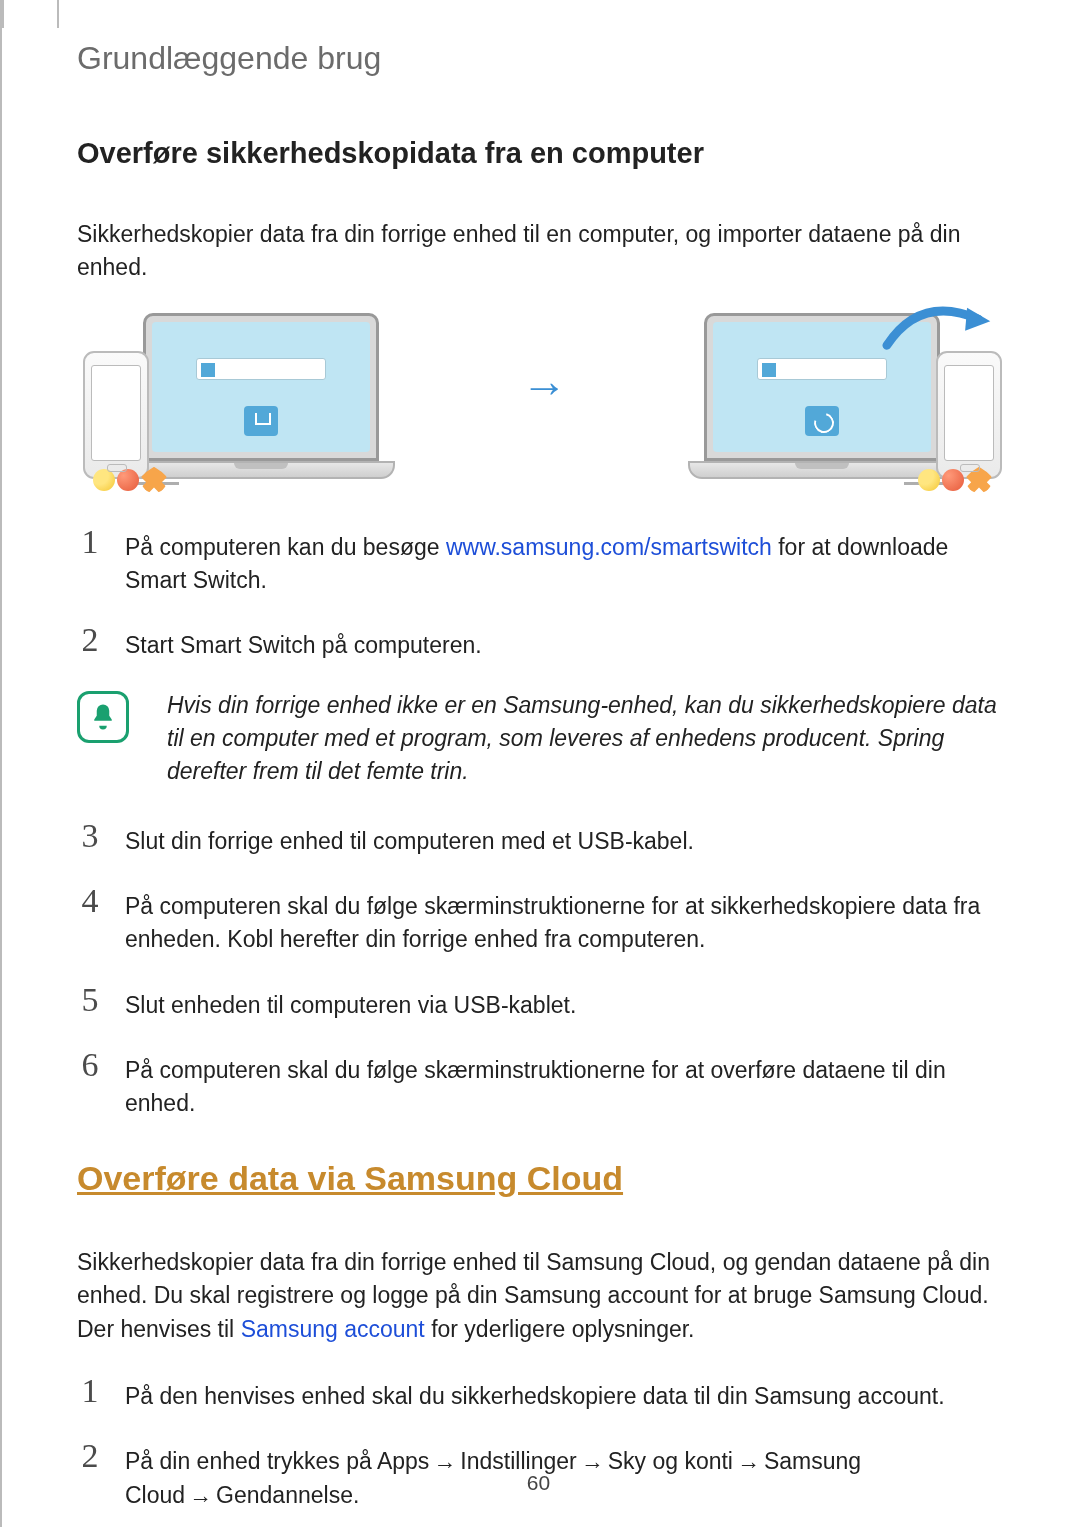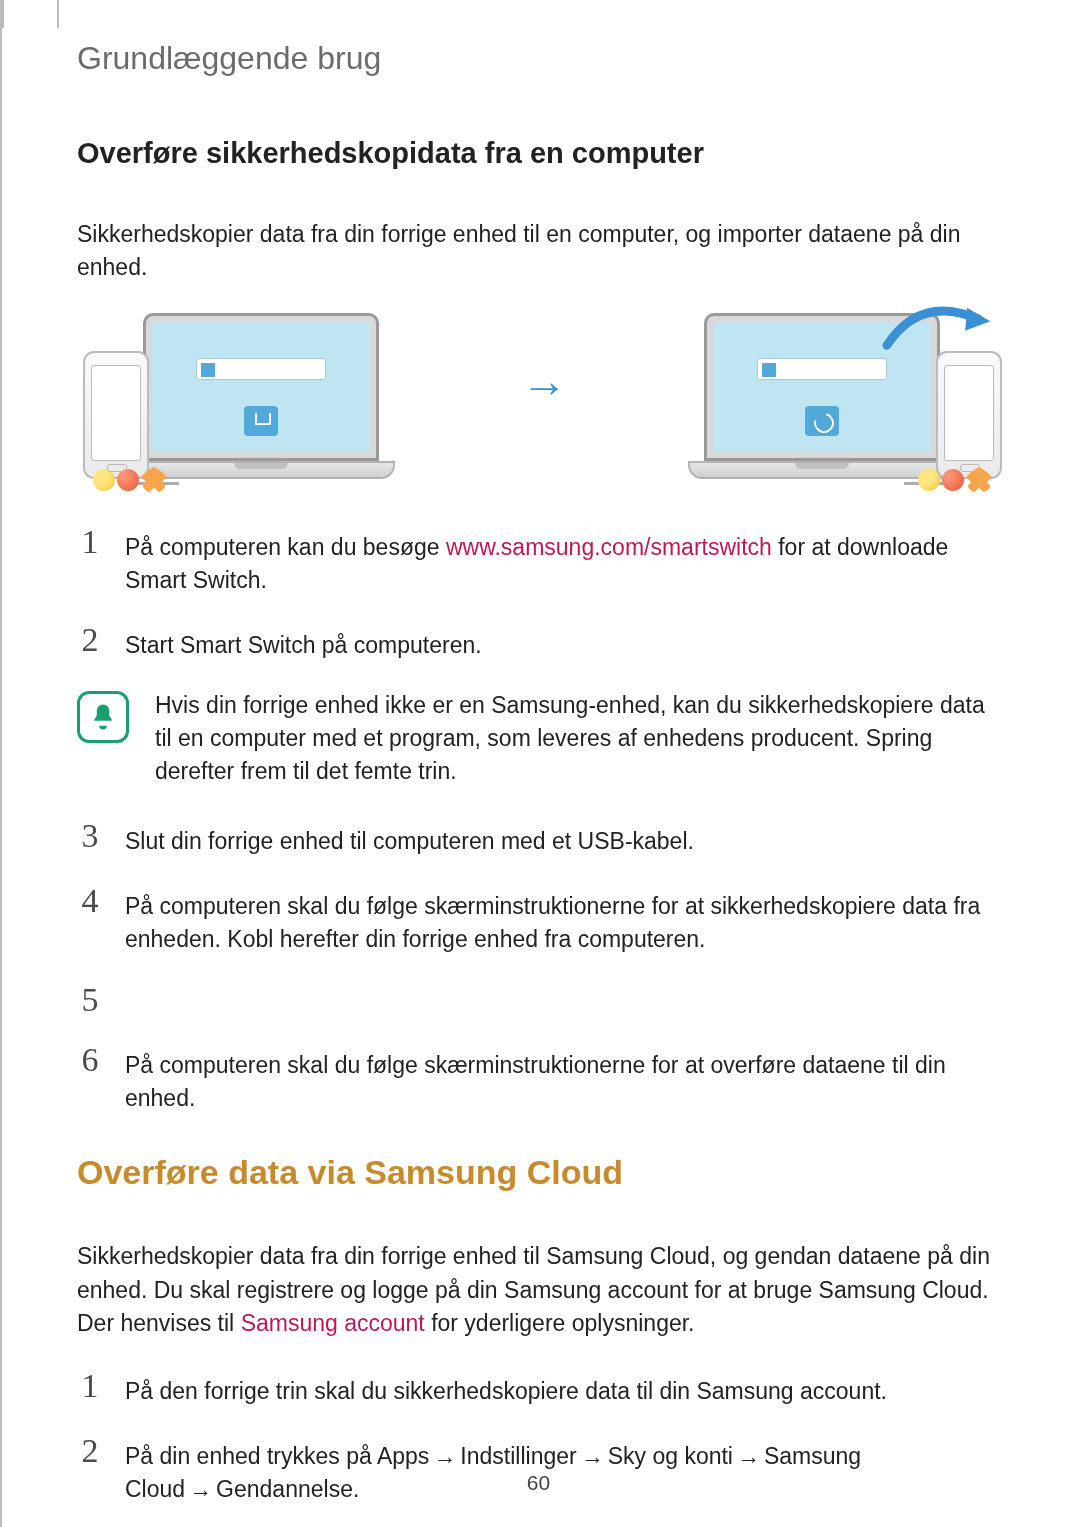--- a/index.html
+++ b/index.html
@@ -212,48 +212,50 @@
     width:26px;
     text-align:center;
     flex-shrink:0;
     padding-top:0;
   }
   .numitem .txt{
     font-size:23px;
     line-height:1.45;
     padding-top:6px;
   }
-  a.link{ color:#be185d; text-decoration:none;text-align:center; }
+  a.link{ color:#1d4ed8; text-decoration:none;text-align:center; }
   .bold{ font-weight:400; }
 
   
   .note{
     display:flex;
-    gap:26px;
+    gap:38px;
     margin:4px 11px 30px 0;
+    font-style:italic;
   }
   .note-icon{
     width:52px; height:52px;
     border:3px solid #1aa06f;
     border-radius:12px;
     flex-shrink:0;
     display:flex; align-items:center; justify-content:center;
     margin-top:2px;
   }
   .note-icon svg{ width:30px; height:30px; }
   .note .txt{
     font-size:23px; line-height:1.45;
   }
 
   
   .h2-color{
     font-size:34px;
     font-weight:700;
     color:#c78a2d;
     margin:38px 0 18px 0;
+    text-decoration:underline;
   }
 
   .dropdown-icon{
     display:inline-block;
     width:28px; height:18px;
     background:#9e9e9e;
     vertical-align:middle;
     position:relative;
     border-radius:2px;
     margin:0 2px;
@@ -379,37 +381,38 @@
       <div class="txt">Slut din forrige enhed til computeren med et USB-kabel.</div>
     </div>
 
     <div class="numitem">
       <div class="num">4</div>
       <div class="txt">På computeren skal du følge skærminstruktionerne for at sikkerhedskopiere data fra enheden. Kobl herefter din forrige enhed fra computeren.</div>
     </div>
 
     <div class="numitem">
       <div class="num">5</div>
+      <div class="txt">Slut enheden til computeren via USB-kablet.</div>
     </div>
 
     <div class="numitem">
       <div class="num">6</div>
       <div class="txt">På computeren skal du følge skærminstruktionerne for at overføre dataene til din enhed.</div>
     </div>
   </div>
 
   <div class="h2-color">Overføre data via Samsung Cloud</div>
   <div class="para">
     <span>Sikkerhedskopier data fra din forrige enhed til Samsung Cloud, og gendan dataene på din enhed. Du skal registrere og logge på din Samsung account for at bruge Samsung Cloud. Der henvises til </span><a class="link">Samsung account</a><span> for yderligere oplysninger.</span>
   </div>
 
   <div class="numlist" style="margin-top:28px;">
     <div class="numitem">
       <div class="num">1</div>
-      <div class="txt">På den forrige trin skal du sikkerhedskopiere data til din Samsung account.</div>
+      <div class="txt">På den henvises enhed skal du sikkerhedskopiere data til din Samsung account.</div>
     </div>
 
     <div class="numitem">
       <div class="num">2</div>
       <div class="txt">
         <span>På din enhed trykkes på </span><span class="bold">Apps</span><span class="arrow-sep">→</span><span class="bold">Indstillinger</span><span class="arrow-sep">→</span><span class="bold">Sky og konti</span><span class="arrow-sep">→</span><span class="bold">Samsung Cloud</span><span class="arrow-sep">→</span><span class="bold">Gendannelse</span>.
       </div>
     </div>
 
     <div class="numitem">

